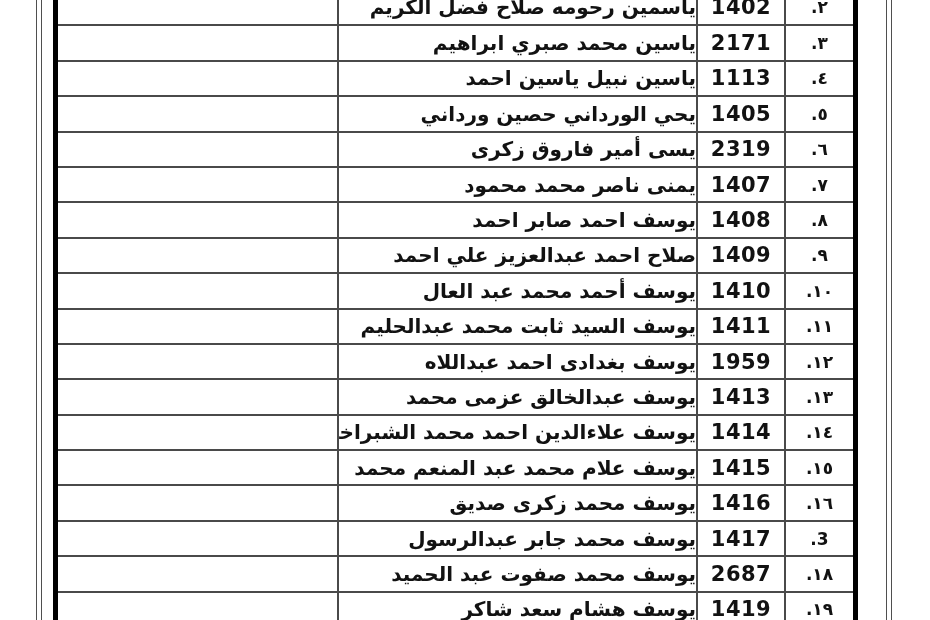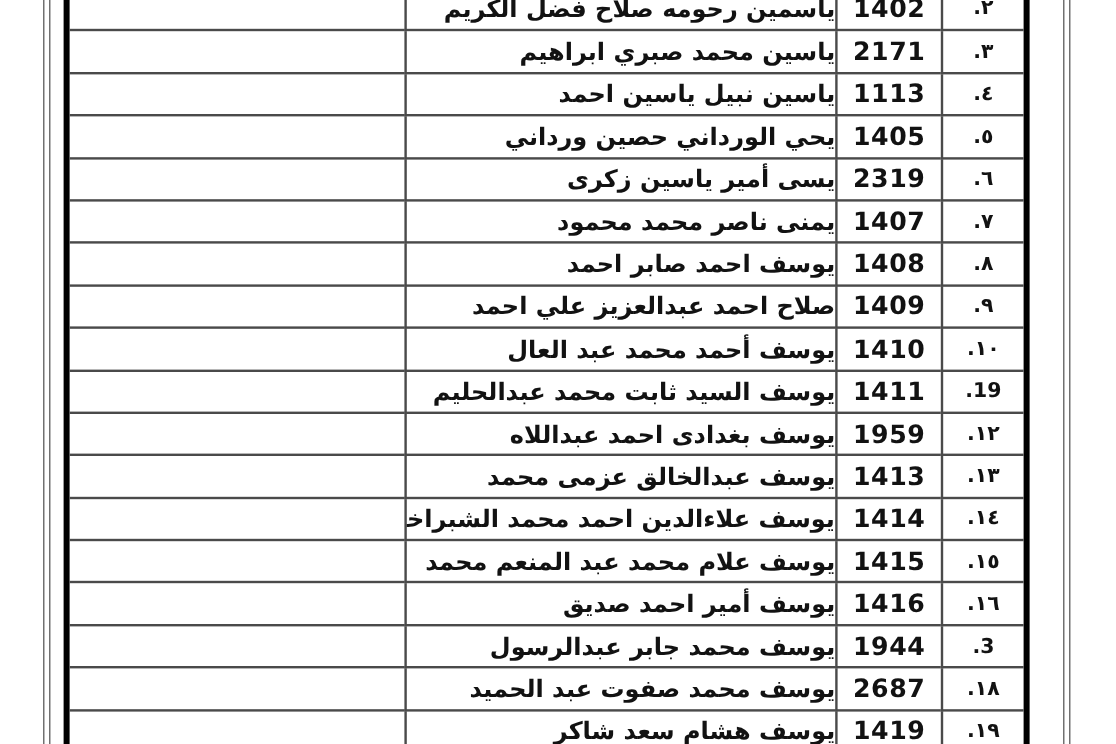--- a/index.html
+++ b/index.html
@@ -108,21 +108,21 @@
     </tr>
           <tr>
       <td class="c-serial">٥.</td>
       <td class="c-code">1405</td>
       <td class="c-name">يحي الورداني حصين ورداني</td>
       <td class="c-sign"></td>
     </tr>
           <tr>
       <td class="c-serial">٦.</td>
       <td class="c-code">2319</td>
-      <td class="c-name">يسى أمير ياسين زكرى</td>
+      <td class="c-name">يسى أمير فاروق زكرى</td>
       <td class="c-sign"></td>
     </tr>
           <tr>
       <td class="c-serial">٧.</td>
       <td class="c-code">1407</td>
       <td class="c-name">يمنى ناصر محمد محمود</td>
       <td class="c-sign"></td>
     </tr>
           <tr>
       <td class="c-serial">٨.</td>
@@ -136,21 +136,21 @@
       <td class="c-name">صلاح احمد عبدالعزيز علي احمد</td>
       <td class="c-sign"></td>
     </tr>
           <tr>
       <td class="c-serial">١٠.</td>
       <td class="c-code">1410</td>
       <td class="c-name">يوسف أحمد محمد عبد العال</td>
       <td class="c-sign"></td>
     </tr>
           <tr>
-      <td class="c-serial">19.</td>
+      <td class="c-serial">١١.</td>
       <td class="c-code">1411</td>
       <td class="c-name">يوسف السيد ثابت محمد عبدالحليم</td>
       <td class="c-sign"></td>
     </tr>
           <tr>
       <td class="c-serial">١٢.</td>
       <td class="c-code">1959</td>
       <td class="c-name">يوسف بغدادى احمد عبداللاه</td>
       <td class="c-sign"></td>
     </tr>
@@ -168,26 +168,26 @@
     </tr>
           <tr>
       <td class="c-serial">١٥.</td>
       <td class="c-code">1415</td>
       <td class="c-name">يوسف علام محمد عبد المنعم محمد</td>
       <td class="c-sign"></td>
     </tr>
           <tr>
       <td class="c-serial">١٦.</td>
       <td class="c-code">1416</td>
-      <td class="c-name">يوسف أمير احمد صديق</td>
+      <td class="c-name">يوسف محمد زكرى صديق</td>
       <td class="c-sign"></td>
     </tr>
           <tr>
       <td class="c-serial">3.</td>
-      <td class="c-code">1944</td>
+      <td class="c-code">1417</td>
       <td class="c-name">يوسف محمد جابر عبدالرسول</td>
       <td class="c-sign"></td>
     </tr>
           <tr>
       <td class="c-serial">١٨.</td>
       <td class="c-code">2687</td>
       <td class="c-name">يوسف محمد صفوت عبد الحميد</td>
       <td class="c-sign"></td>
     </tr>
           <tr>

